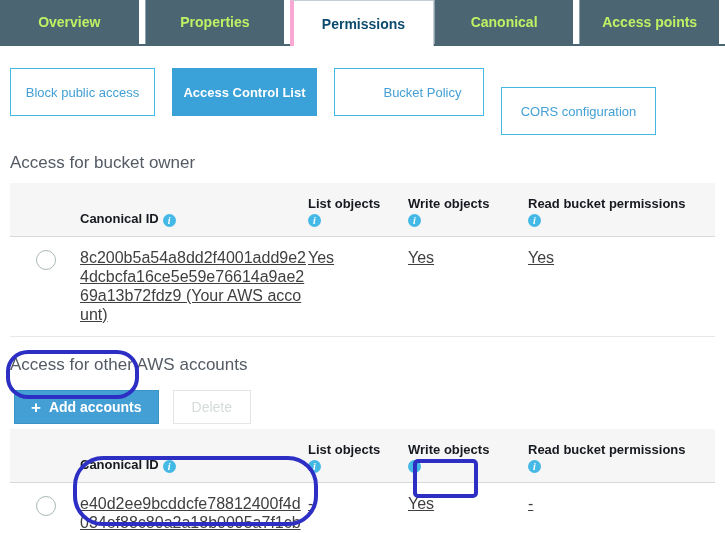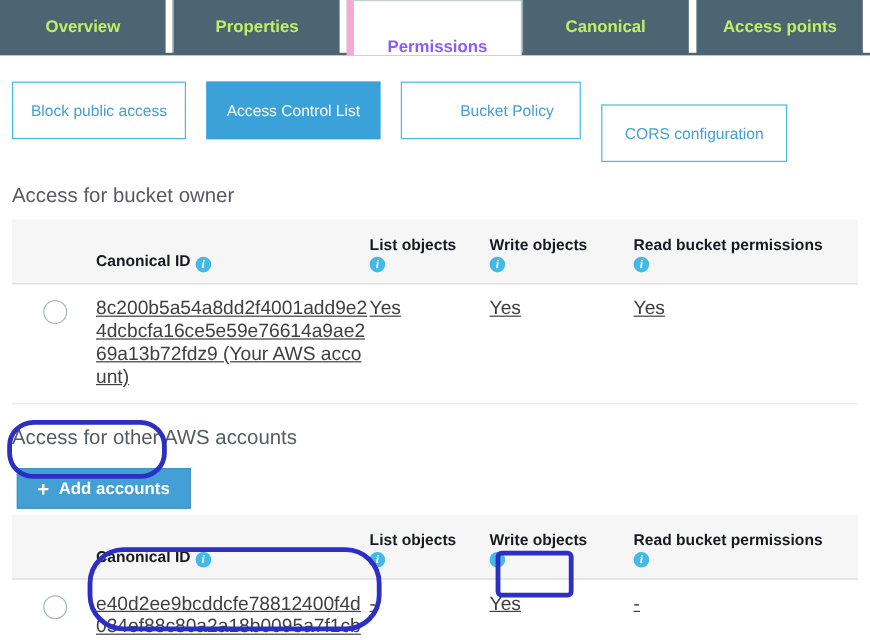--- a/index.html
+++ b/index.html
@@ -38,28 +38,27 @@
     background: #4c6572;
     border-left: 1px solid #8fa3ad;
     border-right: 6px solid #ffffff;
     box-sizing: border-box;
     cursor: pointer;
     user-select: none;
   }
   .tab:first-child { border-left: none; }
   .tab.active {
     background: #ffffff;
-    color: #8b5cf6;
-    border-left: 6px solid #f9a8d4;
+    color: #0c4a6e;
+    border-left: 4px solid #f9a8d4;
     border-right: 1px solid #c3cdd4;
     border-top: 1px solid #c3cdd4;
     margin-bottom: -2px;
     position: relative;
     z-index: 3;
-    align-items: flex-end;
   }
 
   
   .subtabs {
     display: flex;
     gap: 17px;
     padding: 22px 0 0 10px;
     box-sizing: border-box;
   }
   .subtab {
@@ -77,21 +76,21 @@
     white-space: nowrap;
   }
   .subtab.w1 { width: 145px; text-align: center; }
   .subtab.w2 { width: 145px; }
   .subtab.w3 { width: 150px; padding-left: 27px; }
   .subtab.w4 { width: 155px; margin-top: 19px; }
   .subtab.selected {
     background: #3aa2d9;
     color: #ffffff;
     border-color: #3aa2d9;
-    font-weight: normal;
+    font-weight: bold;
   }
 
   
   .section-title {
     font-size: 17px;
     color: #545b64;
     padding: 18px 0 10px 10px;
     font-weight: normal;
   }
 
@@ -324,20 +323,23 @@
   </div>
 </div>
 
 <div class="section-title">Access for other AWS accounts</div>
 
 <div class="btnrow">
   <div class="btn-primary">
     <span class="plus">+</span>
     <span>Add accounts</span>
   </div>
+  <div class="btn-disabled">
+    <span>Delete</span>
+  </div>
 </div>
 
 <div class="table">
   <div class="thead">
     <div class="th c-sel"></div>
     <div class="th c-id">
       <span>Canonical ID</span><span class="info-icon">i</span>
     </div>
     <div class="th c-list">
       <span class="stacked">

